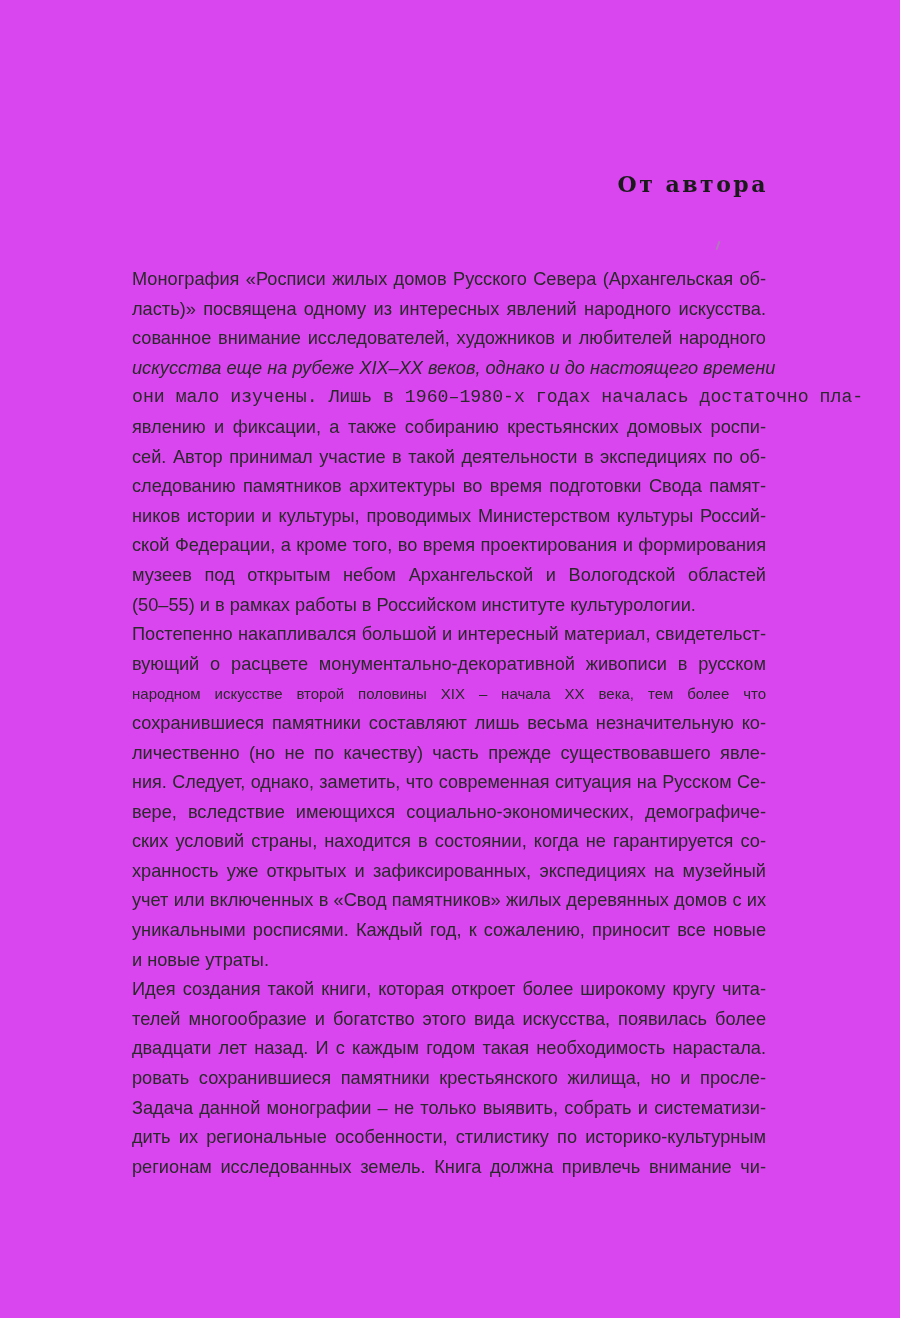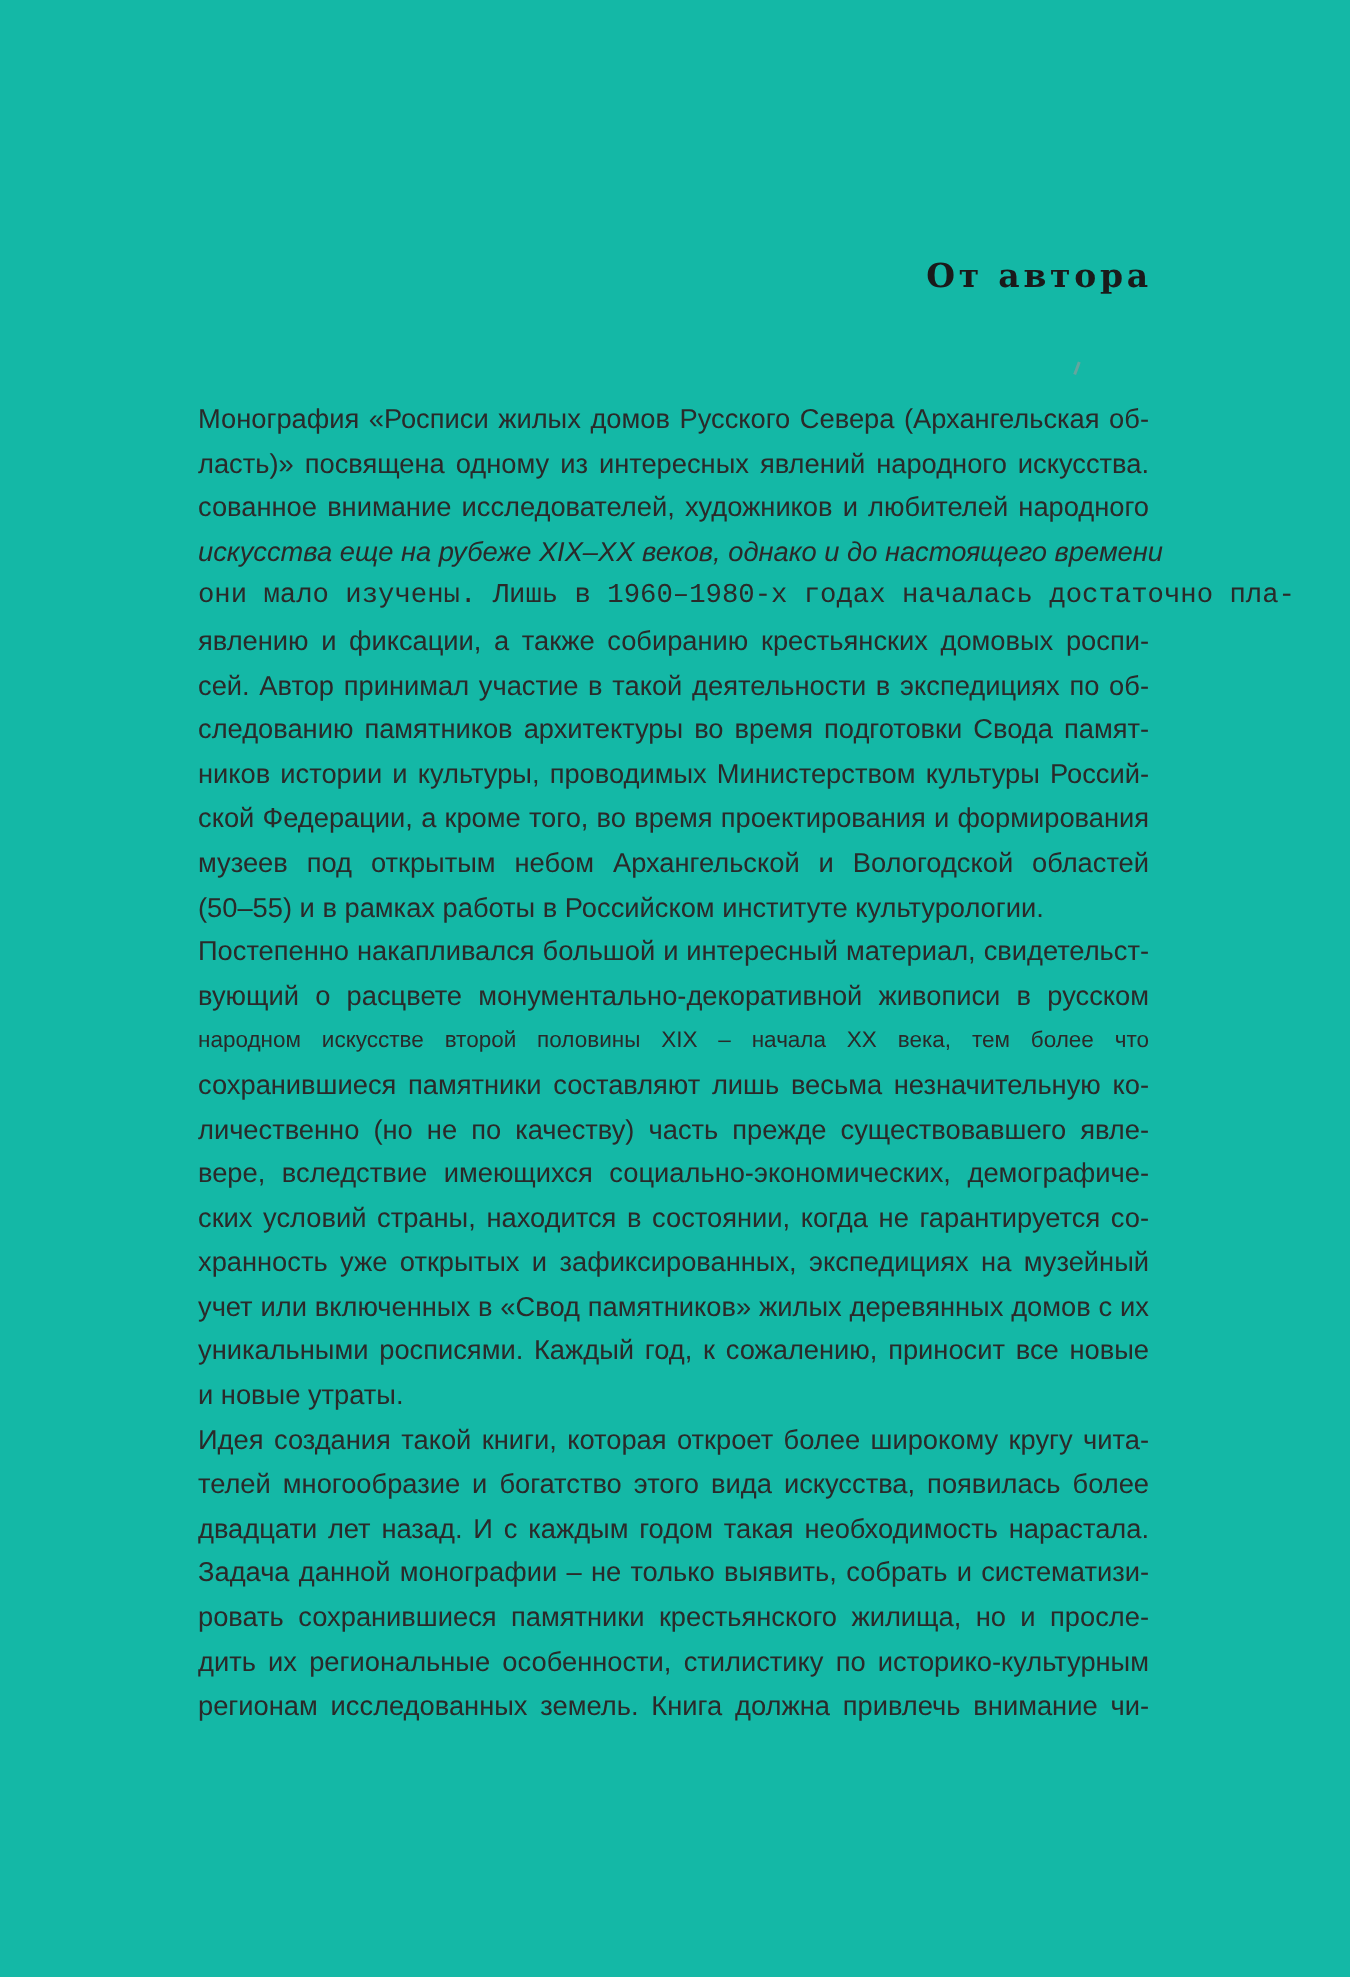--- a/index.html
+++ b/index.html
@@ -1,17 +1,17 @@
 <!DOCTYPE html>
 <html><head>
 <meta charset="utf-8">
 <style>
   html, body { margin:0; padding:0; }
   body { width:900px; height:1318px; background:#fdfdfd; position:relative; overflow:hidden; }
-  .page { position:absolute; left:0; top:0; width:900px; height:1318px; background:#14b8a6; }
+  .page { position:absolute; left:0; top:0; width:900px; height:1318px; background:#d946ef; }
   .title {
     position:absolute; top:171px; right:132px;
     font-family:"DejaVu Serif", serif; font-weight:bold; font-size:22px;
     letter-spacing:2.5px; color:#1a1a1a; margin:0;
   }
   .speck { position:absolute; left:717px; top:241px; width:2px; height:9px; background:#999; transform:rotate(20deg); opacity:.6; }
   .body {
     position:absolute; left:132px; top:265px; width:634px;
     font-family:"Liberation Sans Narrow","Liberation Sans", sans-serif;
     font-size:18.2px; line-height:29.6px; color:#2a2a2a;
@@ -41,30 +41,31 @@
       <span class="line" style="white-space: nowrap;">ской Федерации, а кроме того, во время проектирования и формирования</span>
       <span class="line" style="white-space: nowrap;">музеев под открытым небом Архангельской и Вологодской областей</span>
       <span class="line last" style="white-space: nowrap;">(50–55) и в рамках работы в Российском институте культурологии.</span>
     </div>
     <div class="para">
       <span class="line" style="white-space: nowrap;">Постепенно накапливался большой и интересный материал, свидетельст-</span>
       <span class="line" style="white-space: nowrap;">вующий о расцвете монументально-декоративной живописи в русском</span>
       <span class="line" style="white-space: nowrap; font-size: 15px;">народном искусстве второй половины XIX – начала XX века, тем более что</span>
       <span class="line" style="white-space: nowrap;">сохранившиеся памятники составляют лишь весьма незначительную ко-</span>
       <span class="line" style="white-space: nowrap;">личественно (но не по качеству) часть прежде существовавшего явле-</span>
+      <span class="line" style="white-space: nowrap; font-size: 18px;">ния. Следует, однако, заметить, что современная ситуация на Русском Се-</span>
       <span class="line" style="white-space: nowrap;">вере, вследствие имеющихся социально-экономических, демографиче-</span>
       <span class="line" style="white-space: nowrap;">ских условий страны, находится в состоянии, когда не гарантируется со-</span>
       <span class="line" style="white-space: nowrap;">хранность уже открытых и зафиксированных, экспедициях на музейный</span>
       <span class="line" style="white-space: nowrap;">учет или включенных в «Свод памятников» жилых деревянных домов с их</span>
       <span class="line" style="white-space: nowrap;">уникальными росписями. Каждый год, к сожалению, приносит все новые</span>
       <span class="line last" style="white-space: nowrap;">и новые утраты.</span>
     </div>
     <div class="para">
       <span class="line" style="white-space: nowrap;">Идея создания такой книги, которая откроет более широкому кругу чита-</span>
       <span class="line" style="white-space: nowrap;">телей многообразие и богатство этого вида искусства, появилась более</span>
       <span class="line" style="white-space: nowrap;">двадцати лет назад. И с каждым годом такая необходимость нарастала.</span>
+      <span class="line" style="white-space: nowrap;">ровать сохранившиеся памятники крестьянского жилища, но и просле-</span>
       <span class="line" style="white-space: nowrap;">Задача данной монографии – не только выявить, собрать и систематизи-</span>
-      <span class="line" style="white-space: nowrap;">ровать сохранившиеся памятники крестьянского жилища, но и просле-</span>
       <span class="line" style="white-space: nowrap;">дить их региональные особенности, стилистику по историко-культурным</span>
       <span class="line" style="white-space: nowrap;">регионам исследованных земель. Книга должна привлечь внимание чи-</span>
     </div>
   </div>
 </div>
 
 </body></html>

